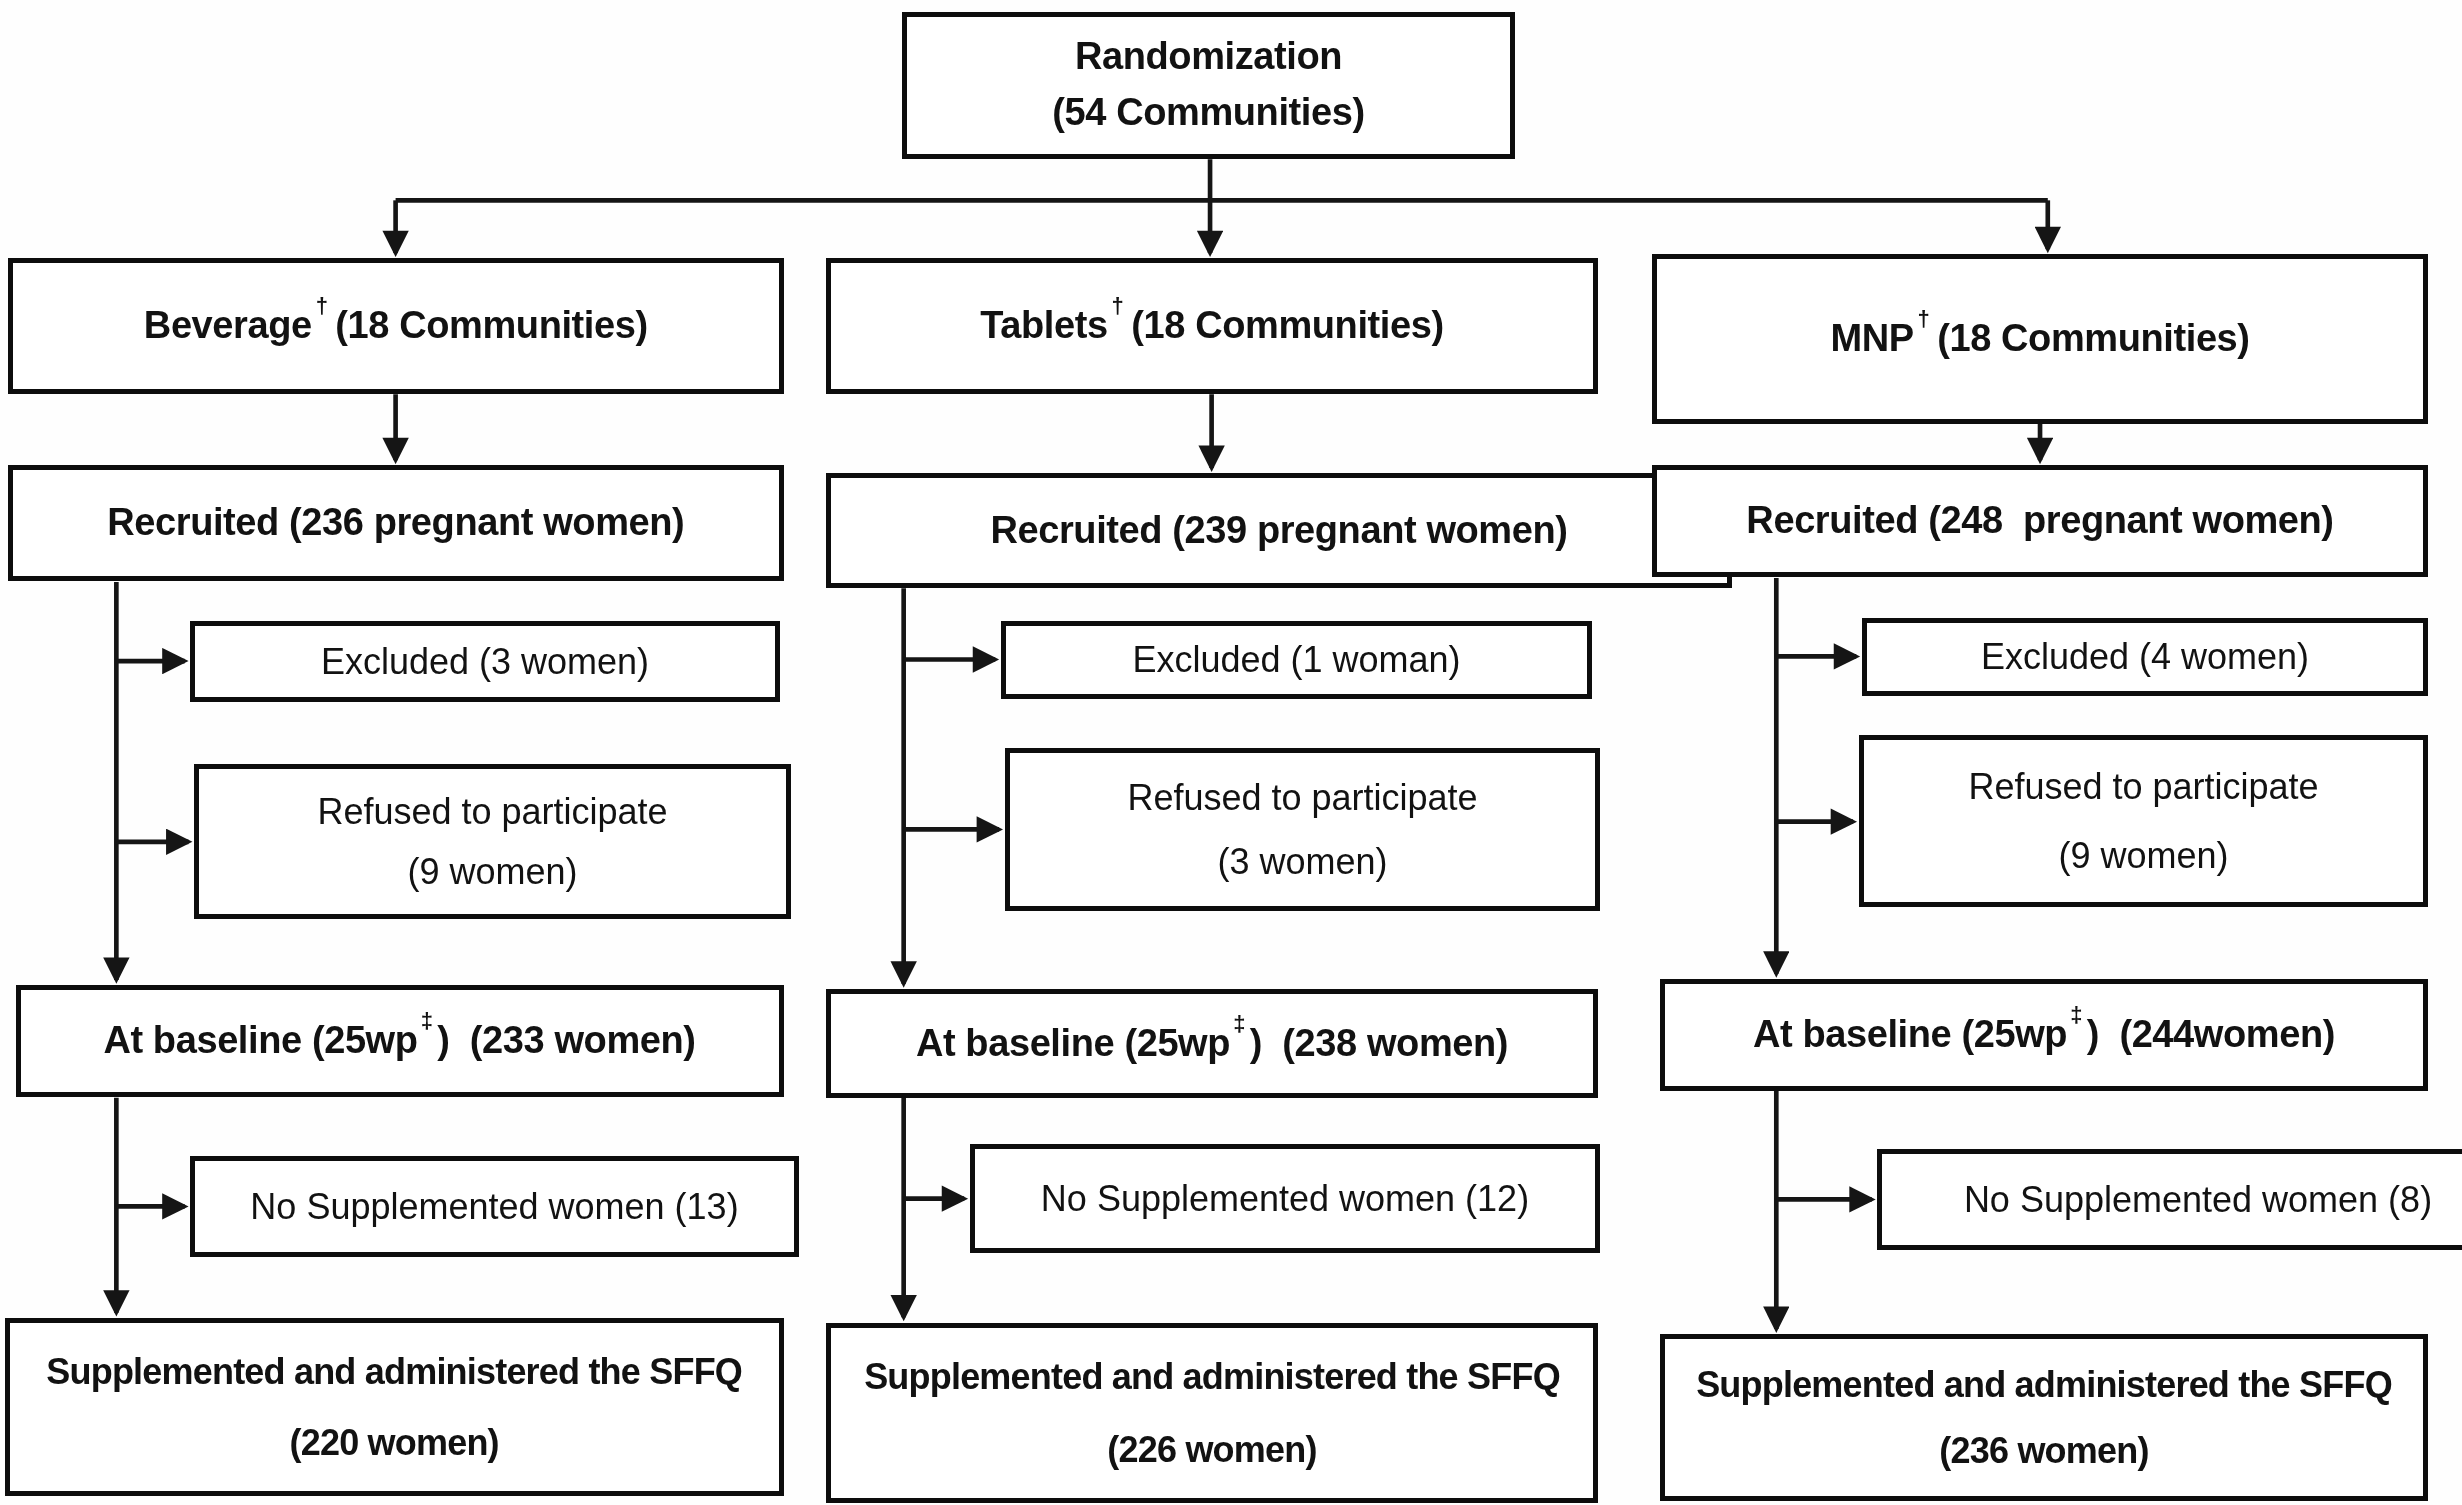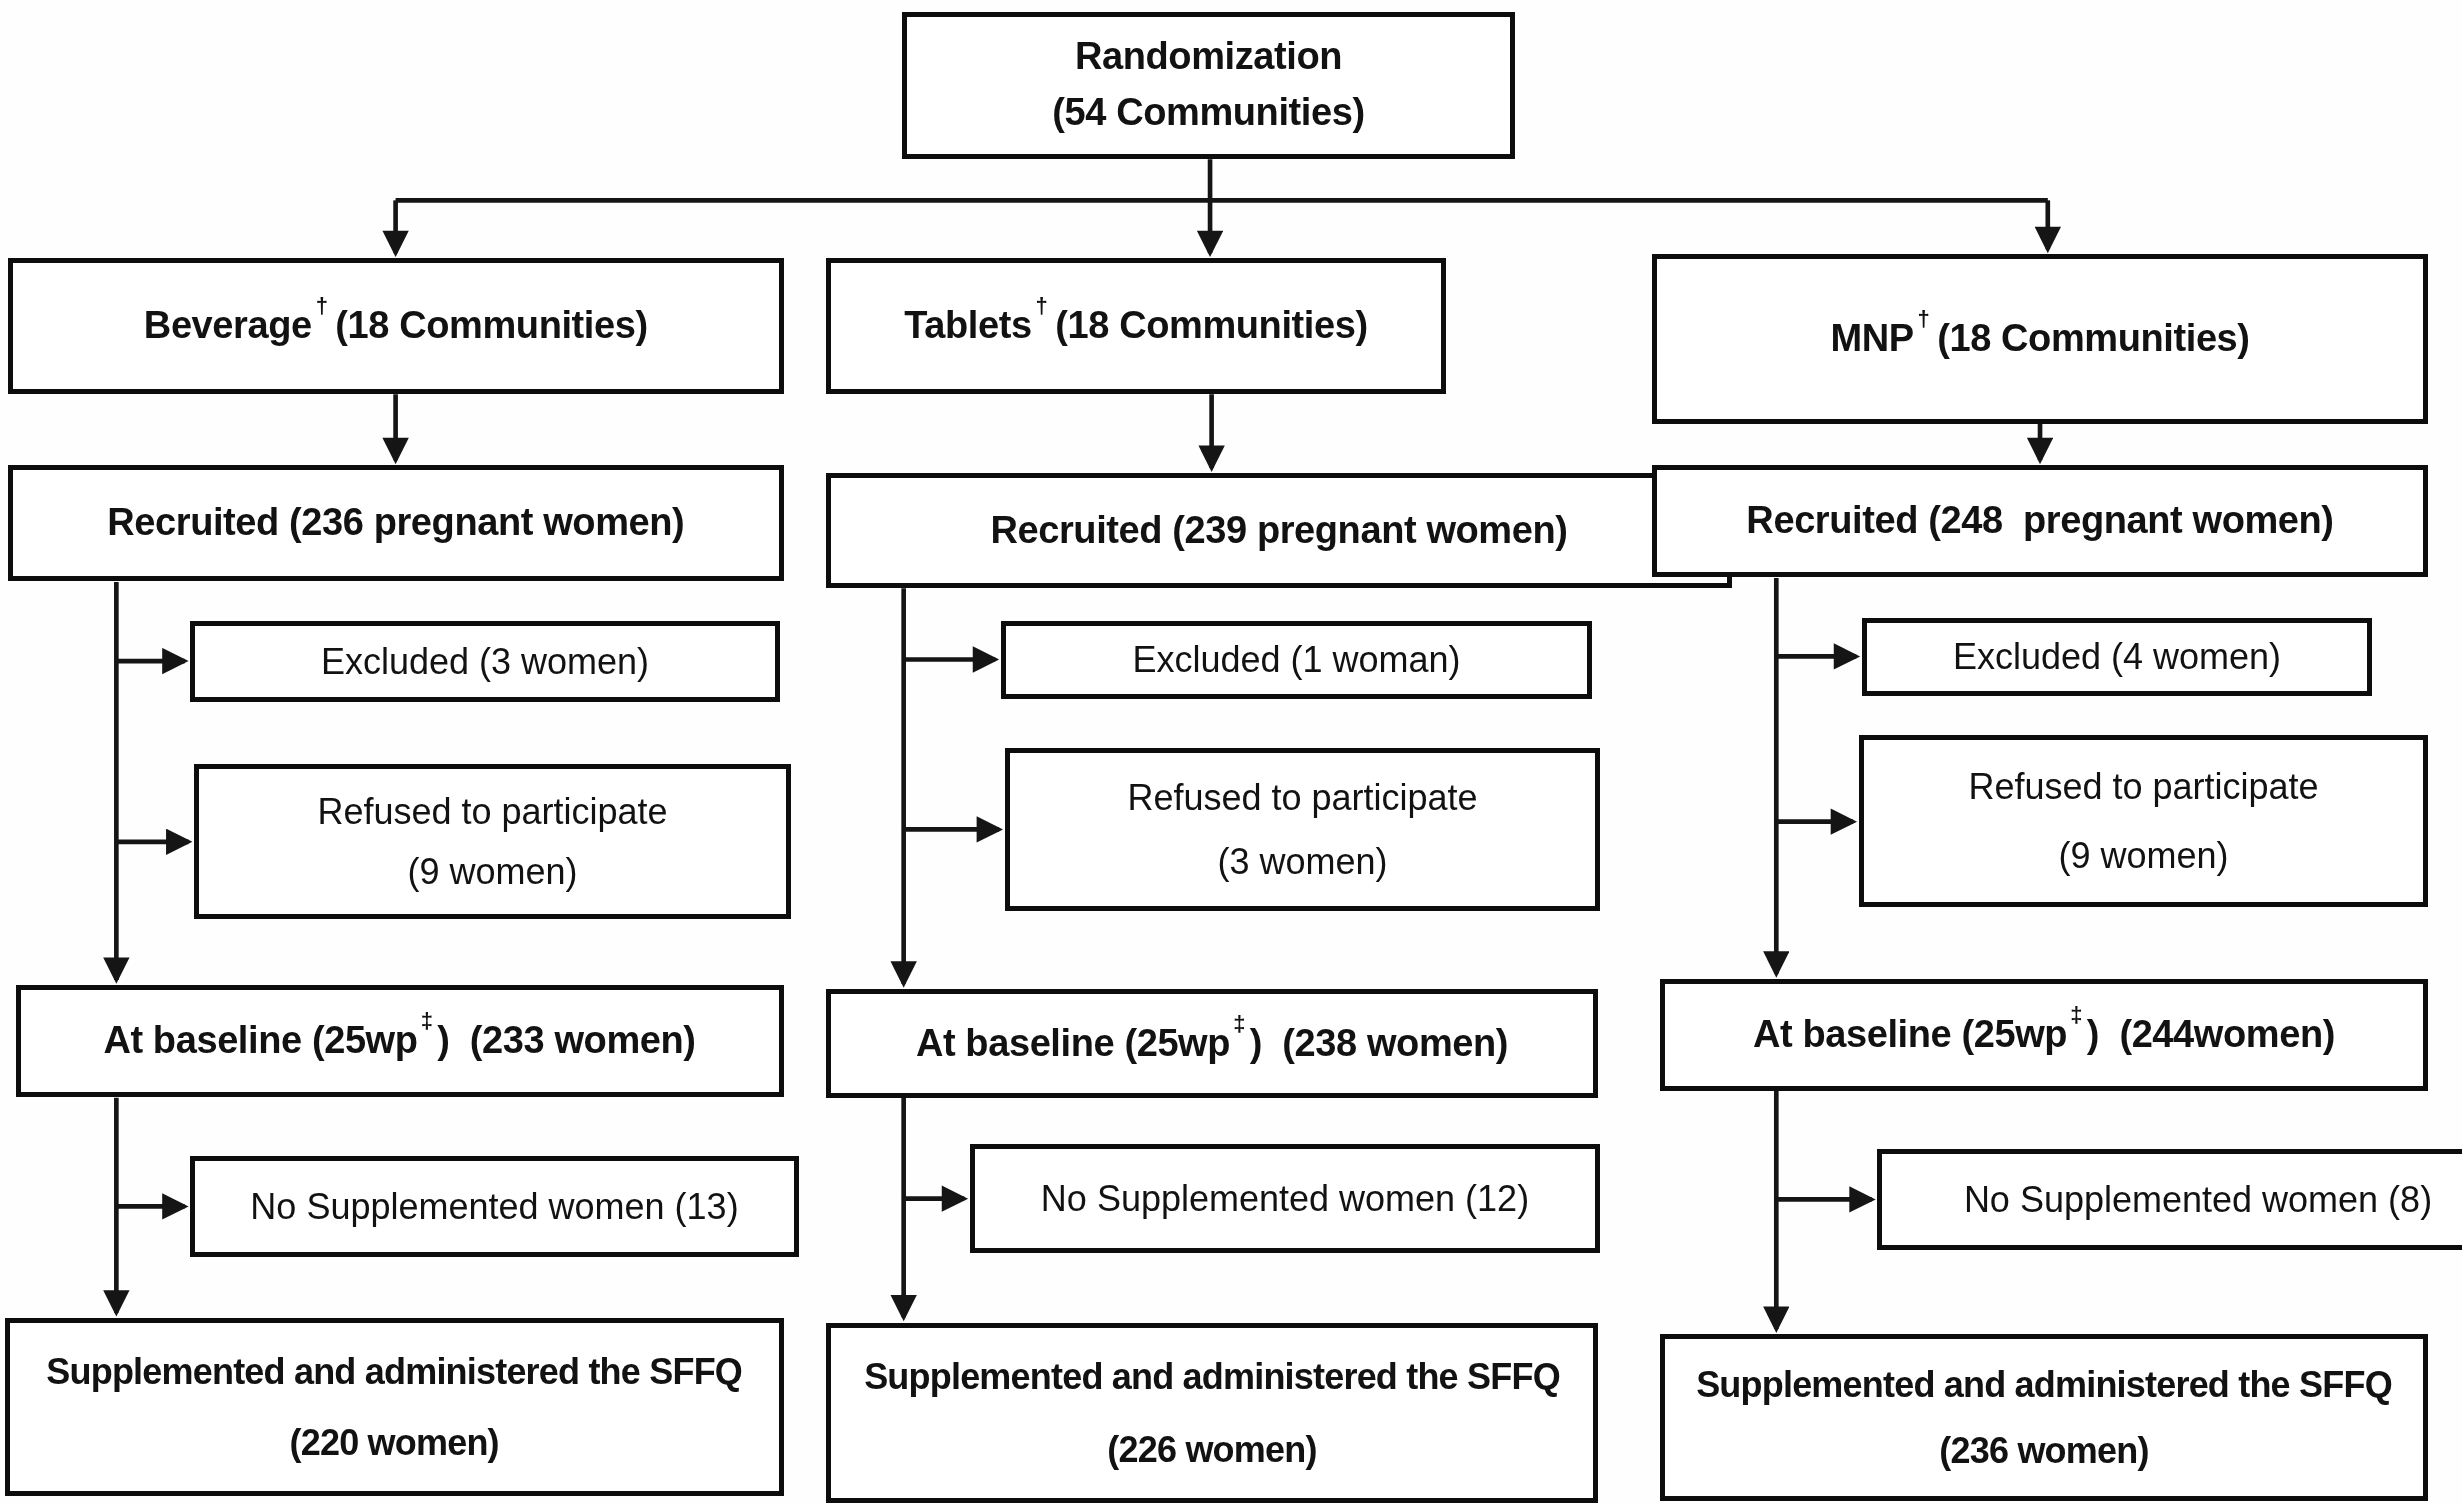--- a/index.html
+++ b/index.html
@@ -135,21 +135,21 @@
 
   <div class="box" style="left:190px;top:1156px;width:609px;height:101px;">
     <span>No Supplemented women (13)</span>
   </div>
 
   <div class="box bold two-line sffq" style="left:4.7px;top:1318px;width:779px;height:178px;">
     <div>Supplemented and administered the SFFQ</div>
     <div>(220 women)</div>
   </div>
 
-  <div class="box bold" style="left:826px;top:258px;width:620px;height:136px;">
+  <div class="box bold" style="left:826px;top:258px;width:772px;height:136px;">
     <span><span>Tablets</span><sup class="sym">†</sup><span>(18 Communities)</span></span>
   </div>
 
   <div class="box bold" style="left:826px;top:473px;width:906px;height:115px;">
     <span>Recruited (239 pregnant women)</span>
   </div>
 
   <div class="box" style="left:1001px;top:621px;width:591px;height:78px;">
     <span>Excluded (1 woman)</span>
   </div>
@@ -173,21 +173,21 @@
   </div>
 
   <div class="box bold" style="left:1652px;top:254px;width:776px;height:170px;">
     <span><span>MNP</span><sup class="sym">†</sup><span>(18 Communities)</span></span>
   </div>
 
   <div class="box bold" style="left:1652px;top:465px;width:776px;height:112px;">
     <span>Recruited (248&nbsp; pregnant women)</span>
   </div>
 
-  <div class="box" style="left:1862px;top:618px;width:510px;height:78px;">
+  <div class="box" style="left:1862px;top:618px;width:566px;height:78px;">
     <span>Excluded (4 women)</span>
   </div>
 
   <div class="box two-line" style="left:1859px;top:735px;width:569px;height:172px;">
     <div>Refused to participate</div>
     <div>(9 women)</div>
   </div>
 
   <div class="box bold" style="left:1660px;top:979px;width:768px;height:112px;">
     <span><span>At baseline (25wp</span><sup class="sym sym2">‡</sup><span>)&nbsp; (244women)</span></span>

